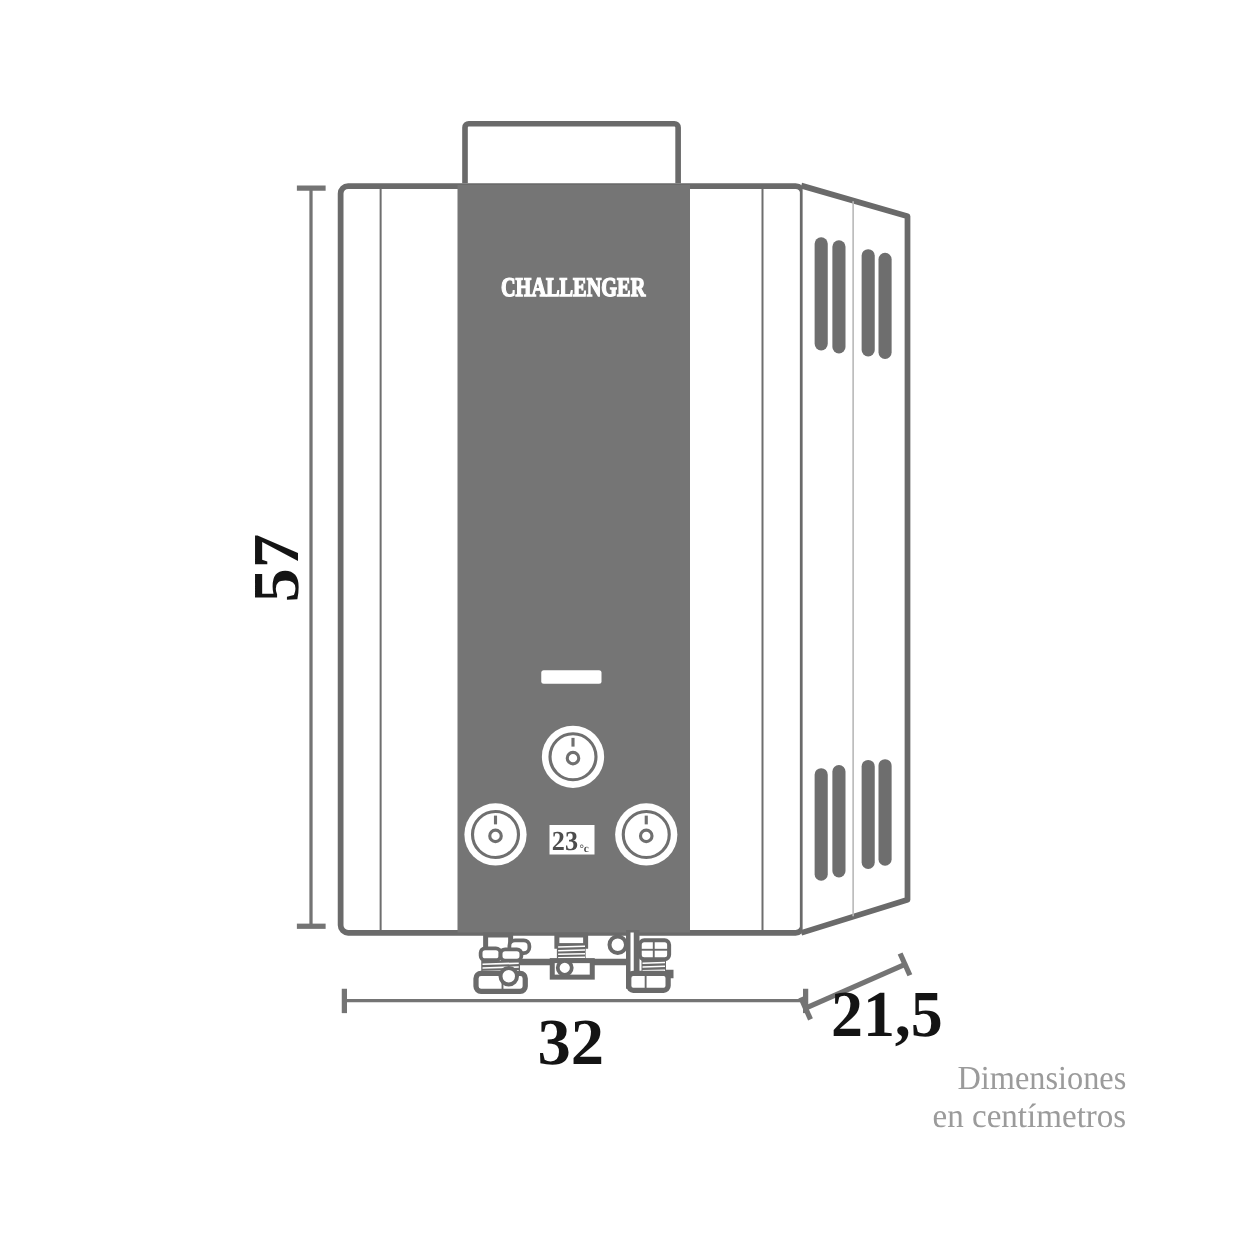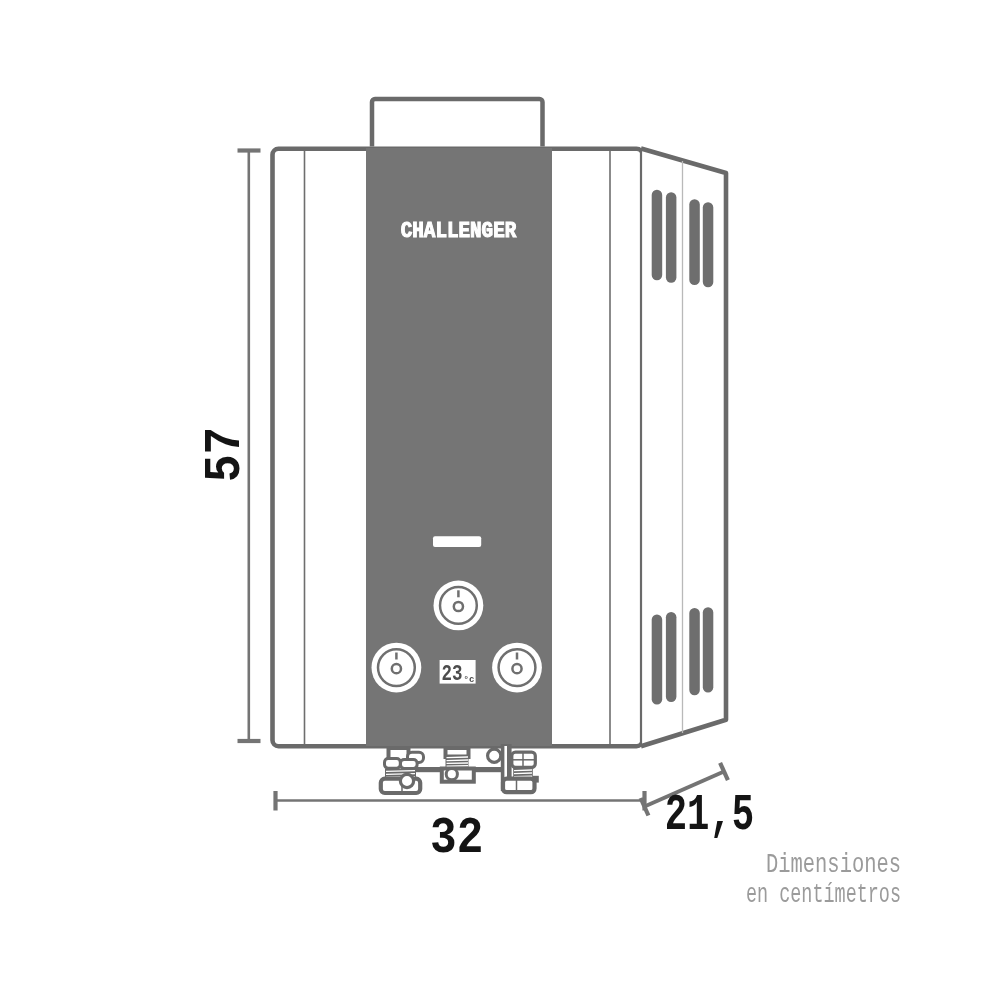--- a/index.html
+++ b/index.html
@@ -1,17 +1,17 @@
 <!DOCTYPE html>
 <html><head>
 <meta charset="utf-8">
 <style>
   html,body{margin:0;padding:0;background:#ffffff;}
   .page{position:relative;width:1000px;height:1000px;background:#ffffff;overflow:hidden;
-        font-family:Liberation Mono, monospace;}
+        font-family:Liberation Serif, serif;}
 </style>
 </head>
 <body>
 <div class="page">
 <svg width="1000" height="1000" viewBox="0 0 1000 1000" xmlns="http://www.w3.org/2000/svg">
 
   <rect x="372" y="99" width="170.5" height="52" fill="#ffffff" stroke="#6a6a6a" stroke-width="4.5" rx="3"></rect>
 
   <path d="M 277 146.5 L 638 146.5 L 728 172.5 L 728 720 L 638 748.5 L 272.5 748.5 Z" fill="#ffffff" stroke="none"></path>
 

